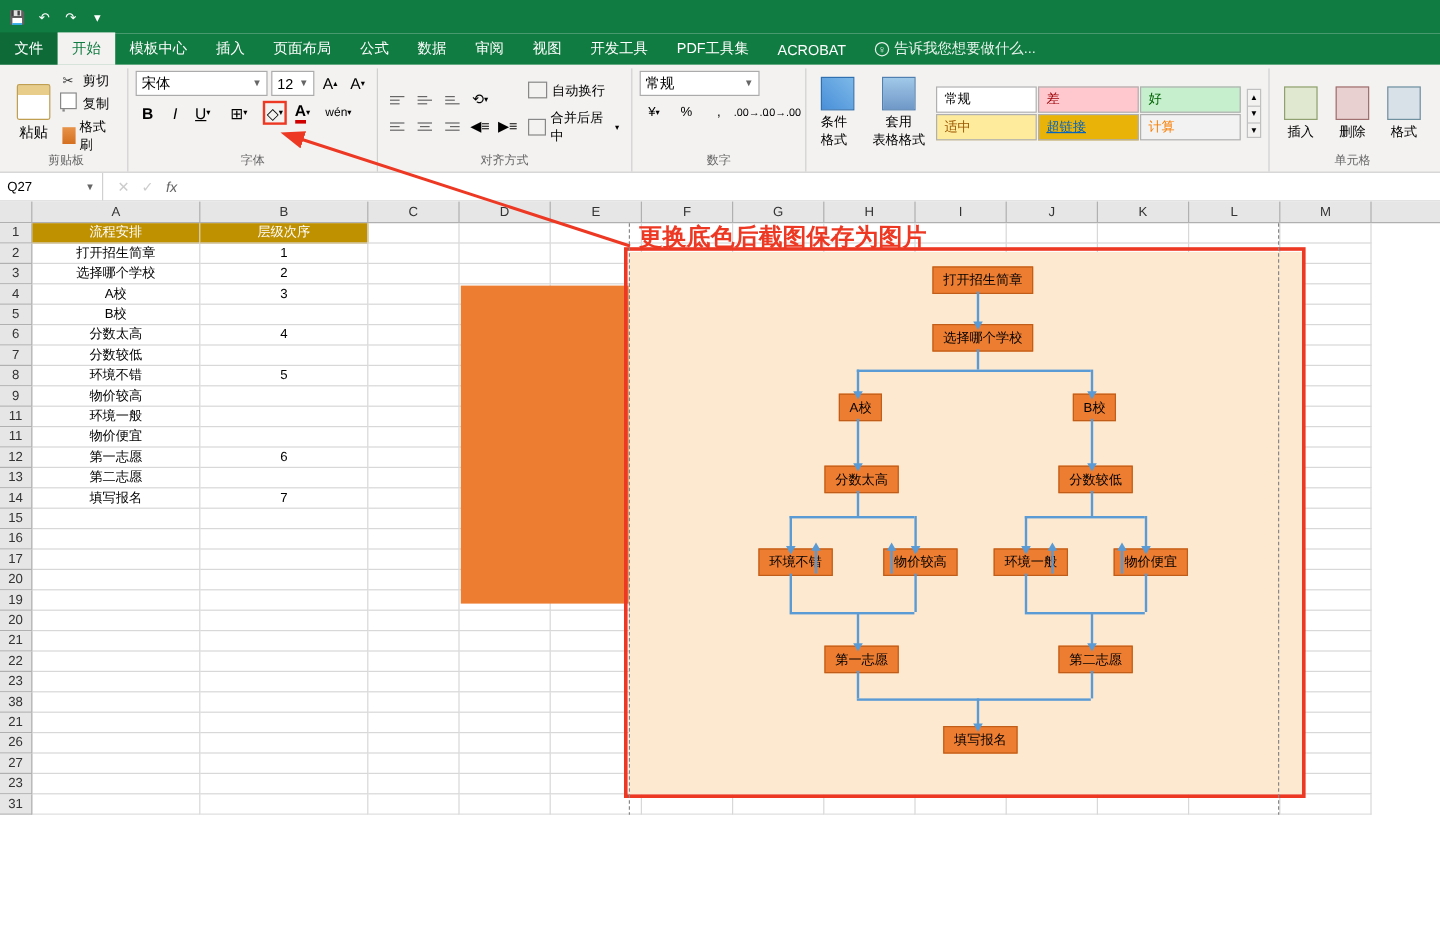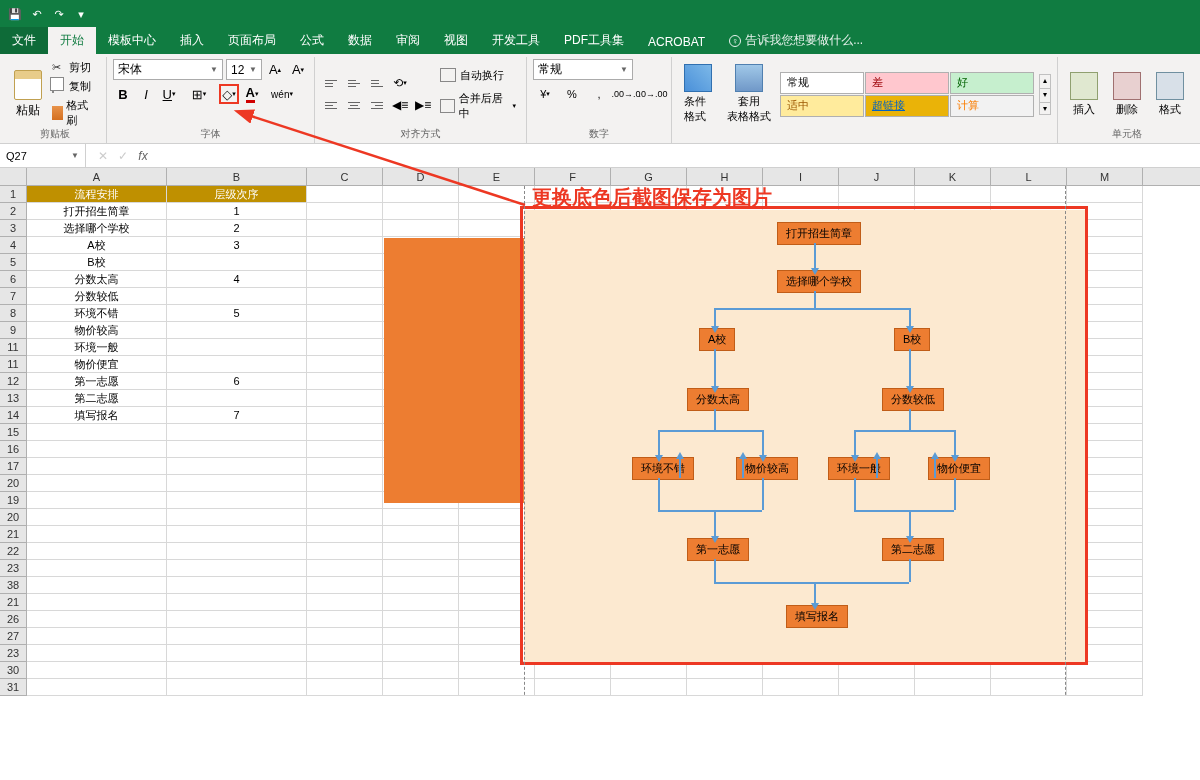--- a/index.html
+++ b/index.html
@@ -810,36 +810,20 @@
         <div class="cell" style="width: 76px;"></div>
         <div class="cell" style="width: 76px;"></div>
         <div class="cell" style="width: 76px;"></div>
         <div class="cell" style="width: 76px;"></div>
         <div class="cell" style="width: 76px;"></div>
         <div class="cell" style="width: 76px;"></div>
         <div class="cell" style="width: 76px;"></div>
       </div>
       <div class="row">
         <div class="row-header">23</div>
-        <div class="cell" style="width: 140px;"></div>
-        <div class="cell" style="width: 140px;"></div>
-        <div class="cell" style="width: 76px;"></div>
-        <div class="cell" style="width: 76px;"></div>
-        <div class="cell" style="width: 76px;"></div>
-        <div class="cell" style="width: 76px;"></div>
-        <div class="cell" style="width: 76px;"></div>
-        <div class="cell" style="width: 76px;"></div>
-        <div class="cell" style="width: 76px;"></div>
-        <div class="cell" style="width: 76px;"></div>
-        <div class="cell" style="width: 76px;"></div>
-        <div class="cell" style="width: 76px;"></div>
-        <div class="cell" style="width: 76px;"></div>
-      </div>
-      <div class="row">
-        <div class="row-header">30</div>
         <div class="cell" style="width: 140px;"></div>
         <div class="cell" style="width: 140px;"></div>
         <div class="cell" style="width: 76px;"></div>
         <div class="cell" style="width: 76px;"></div>
         <div class="cell" style="width: 76px;"></div>
         <div class="cell" style="width: 76px;"></div>
         <div class="cell" style="width: 76px;"></div>
         <div class="cell" style="width: 76px;"></div>
         <div class="cell" style="width: 76px;"></div>
         <div class="cell" style="width: 76px;"></div>

